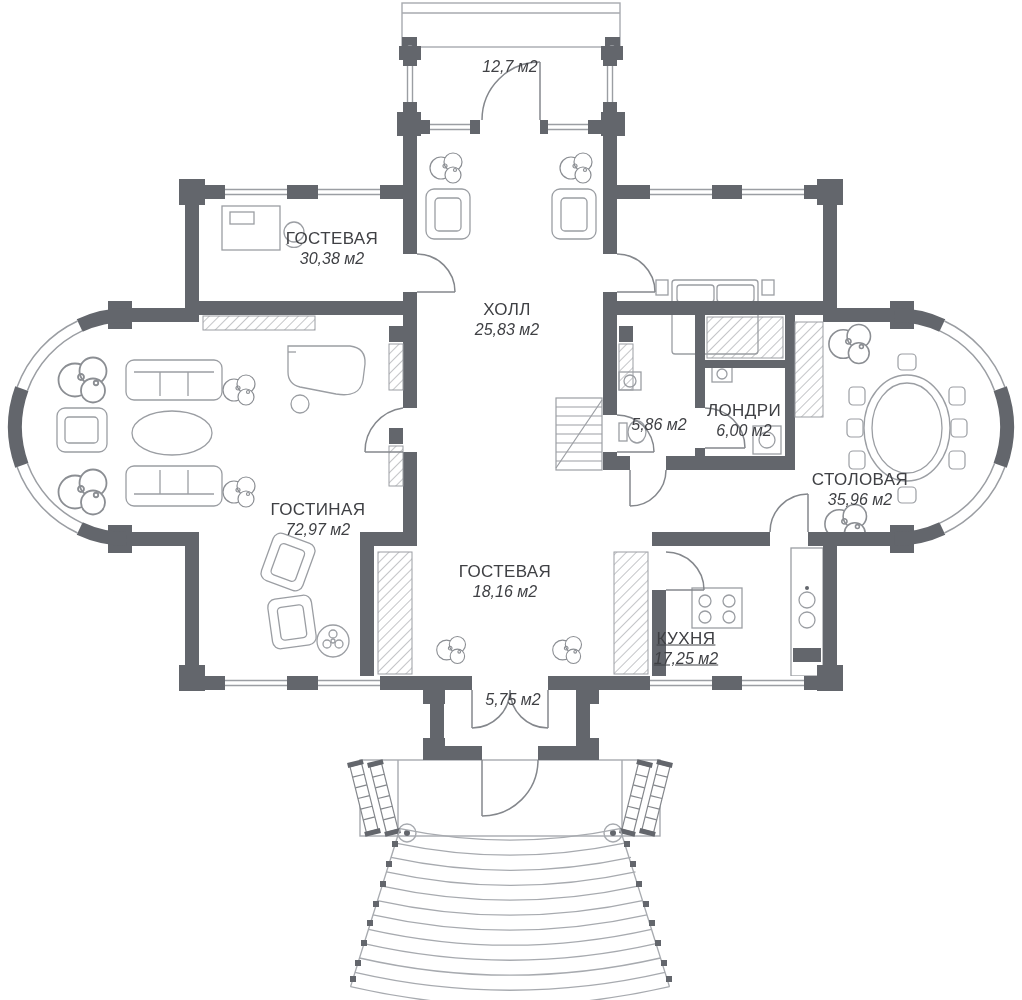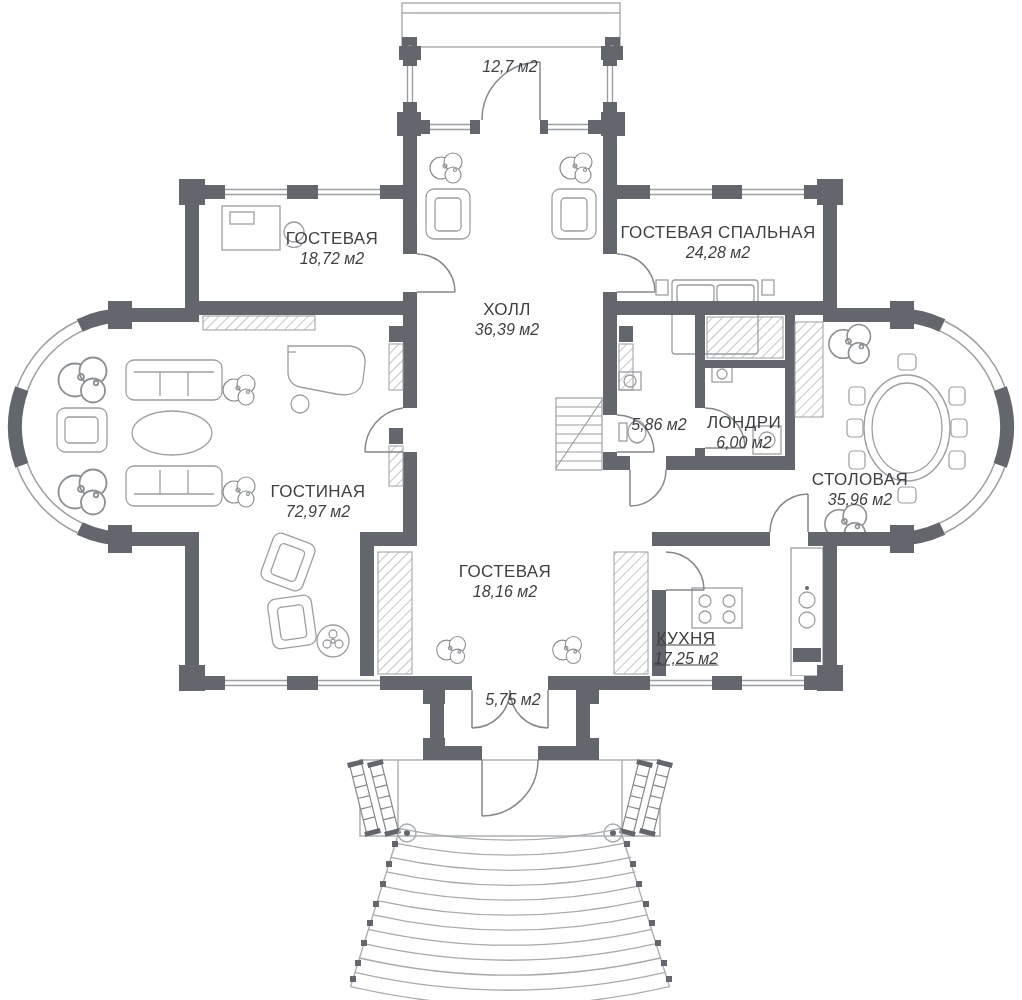--- a/index.html
+++ b/index.html
@@ -407,43 +407,39 @@
         <line x1="482" y1="760" x2="482" y2="816"></line>
   </g>
 </svg>
 
 <div class="plan-label" style="left:510px;top:66px;">
   <div class="room-area">12,7 м2</div>
 </div>
 
 <div class="plan-label" style="left:332px;top:248px;">
   <div class="room-name">ГОСТЕВАЯ</div>
-  <div class="room-area">18,72 м2</div>
-</div>
-
-<div class="plan-label" style="left:718px;top:242px;">
-  <div class="room-name">ГОСТЕВАЯ СПАЛЬНАЯ</div>
-  <div class="room-area">24,28 м2</div>
-</div>
+  <div class="room-area">30,38 м2</div>
+</div>
+
 
 <div class="plan-label" style="left:507px;top:319px;">
   <div class="room-name">ХОЛЛ</div>
-  <div class="room-area">36,39 м2</div>
+  <div class="room-area">25,83 м2</div>
 </div>
 
 <div class="plan-label" style="left:659px;top:424px;">
   <div class="room-area">5,86 м2</div>
 </div>
 
-<div class="plan-label" style="left:744px;top:432px;">
+<div class="plan-label" style="left:744px;top:420px;">
   <div class="room-name">ЛОНДРИ</div>
   <div class="room-area">6,00 м2</div>
 </div>
 
-<div class="plan-label" style="left:318px;top:501px;">
+<div class="plan-label" style="left:318px;top:519px;">
   <div class="room-name">ГОСТИНАЯ</div>
   <div class="room-area">72,97 м2</div>
 </div>
 
 <div class="plan-label" style="left:860px;top:489px;text-align:center;">
   <div class="room-name">СТОЛОВАЯ</div>
   <div class="room-area">35,96 м2</div>
 </div>
 
 <div class="plan-label" style="left:505px;top:581px;">

